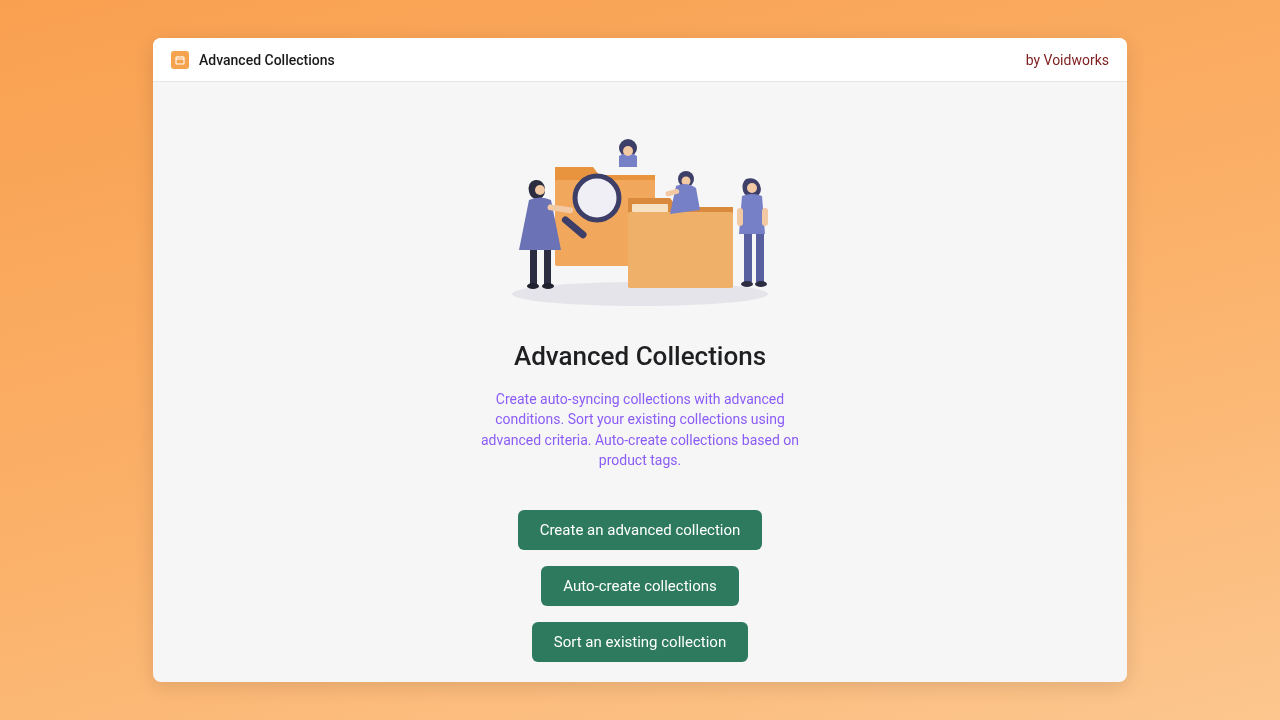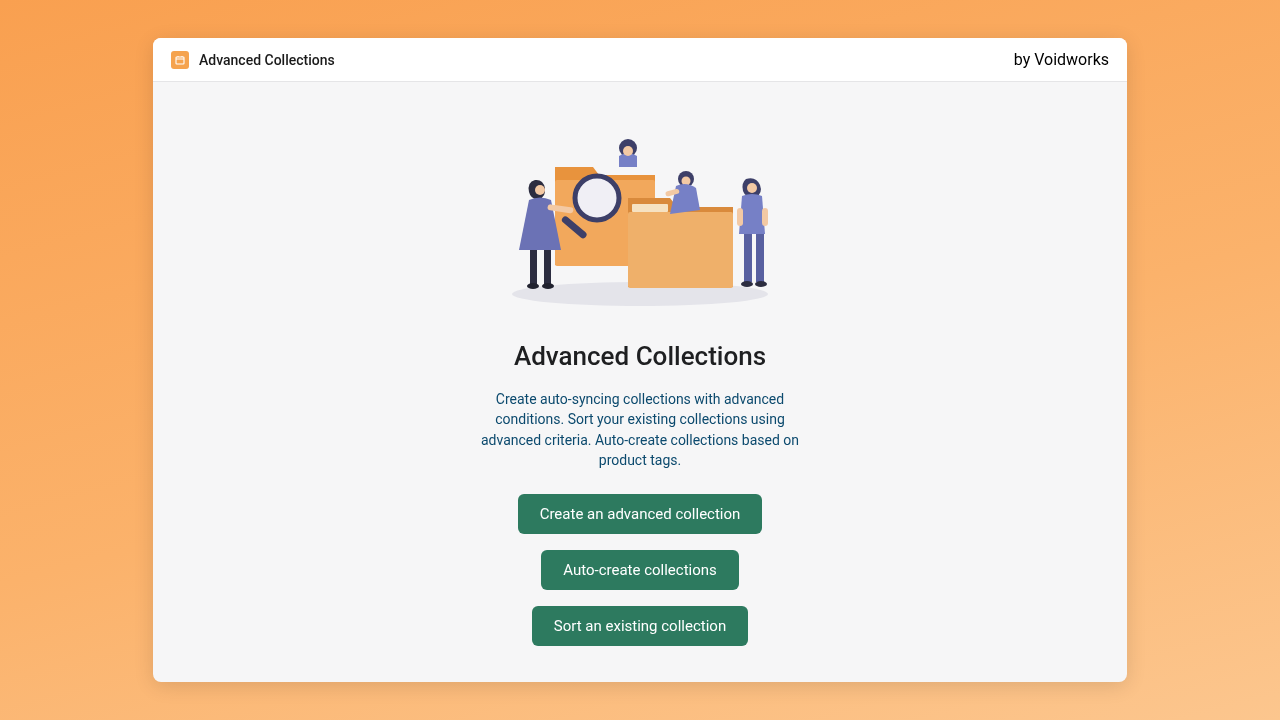--- a/index.html
+++ b/index.html
@@ -41,21 +41,21 @@
     width: 18px;
     height: 18px;
     background: #f5a34e;
     border-radius: 3px;
     display: flex;
     align-items: center;
     justify-content: center;
   }
   .brand-icon svg { width: 12px; height: 12px; }
   .brand-title { font-size: 14px; color: #1a1a1a; font-weight: 500; }
-  .byline { font-size: 16px; color: #000000; margin-left: 28px; }
+  .byline { font-size: 14px; color: #7f1d1d; margin-left: 28px; }
   .content {
     flex: 1;
     display: flex;
     flex-direction: column;
     align-items: center;
     padding-top: 40px;
   }
   .hero {
     width: 280px;
     height: 185px;
@@ -63,24 +63,24 @@
   }
   .title {
     font-size: 26px;
     font-weight: 500;
     color: #1e1f21;
     margin-bottom: 18px;
   }
   .desc {
     font-size: 14px;
     line-height: 1.45;
-    color: #0c4a6e;
+    color: #8b5cf6;
     text-align: center;
     max-width: 350px;
-    margin-bottom: 24px;
+    margin-bottom: 40px;
   }
   .buttons {
     display: flex;
     flex-direction: column;
     align-items: center;
     gap: 16px;
   }
   .btn {
     background: #2d7a5f;
     color: #ffffff;

